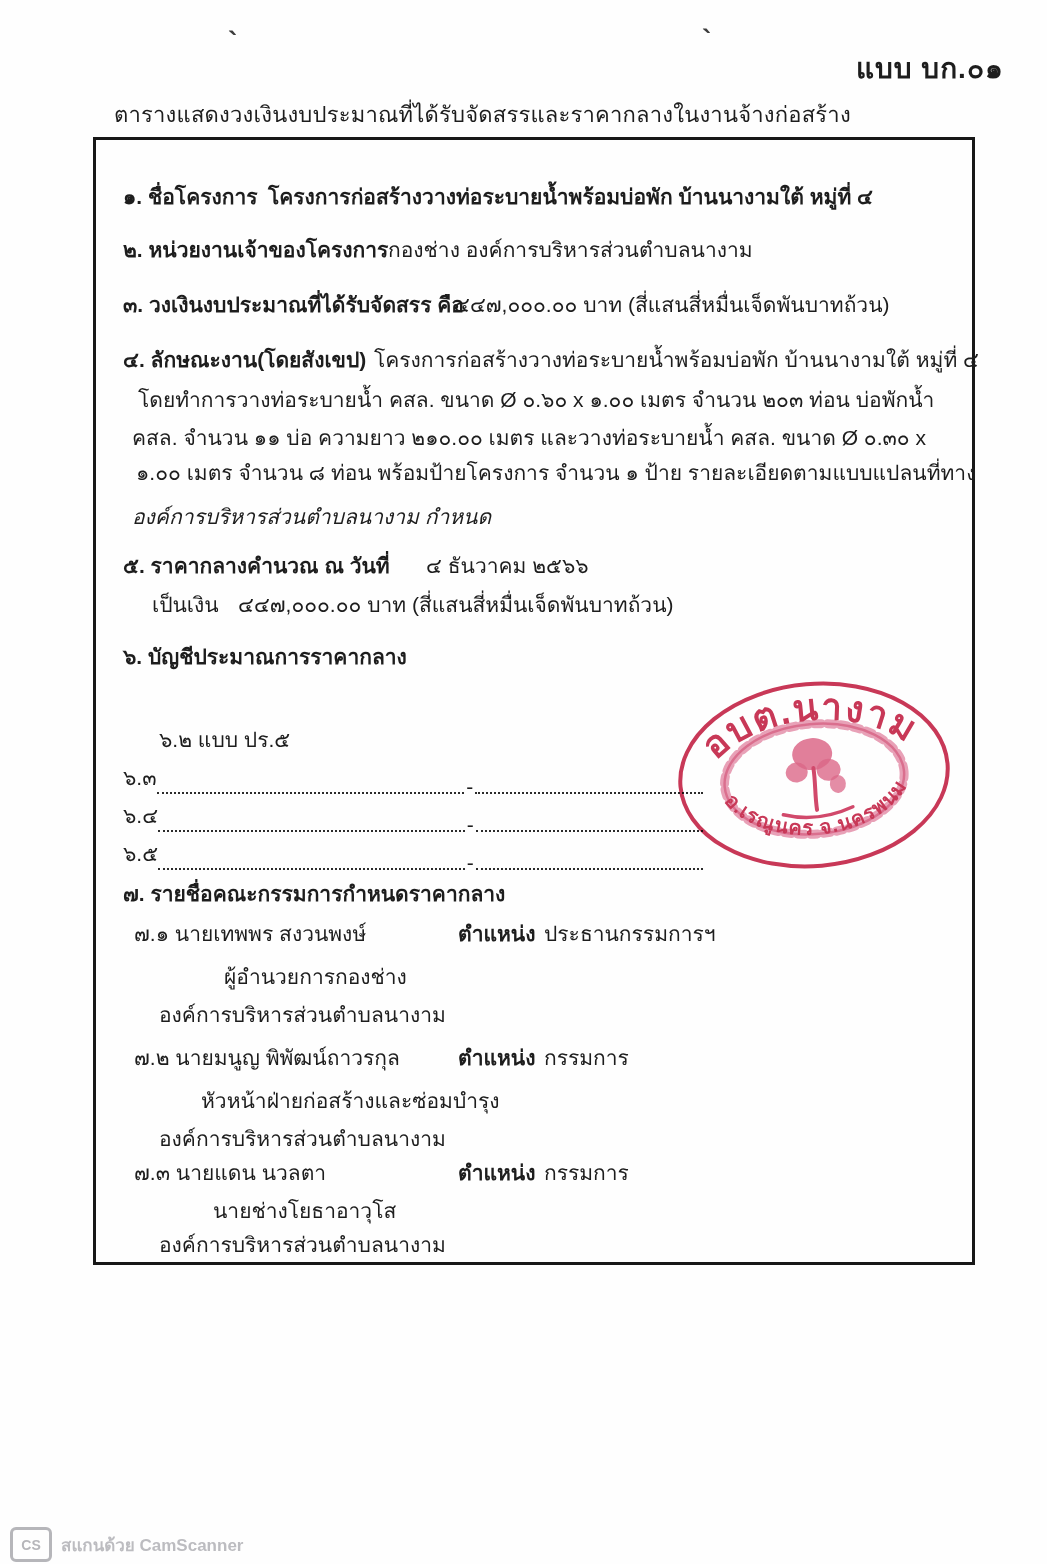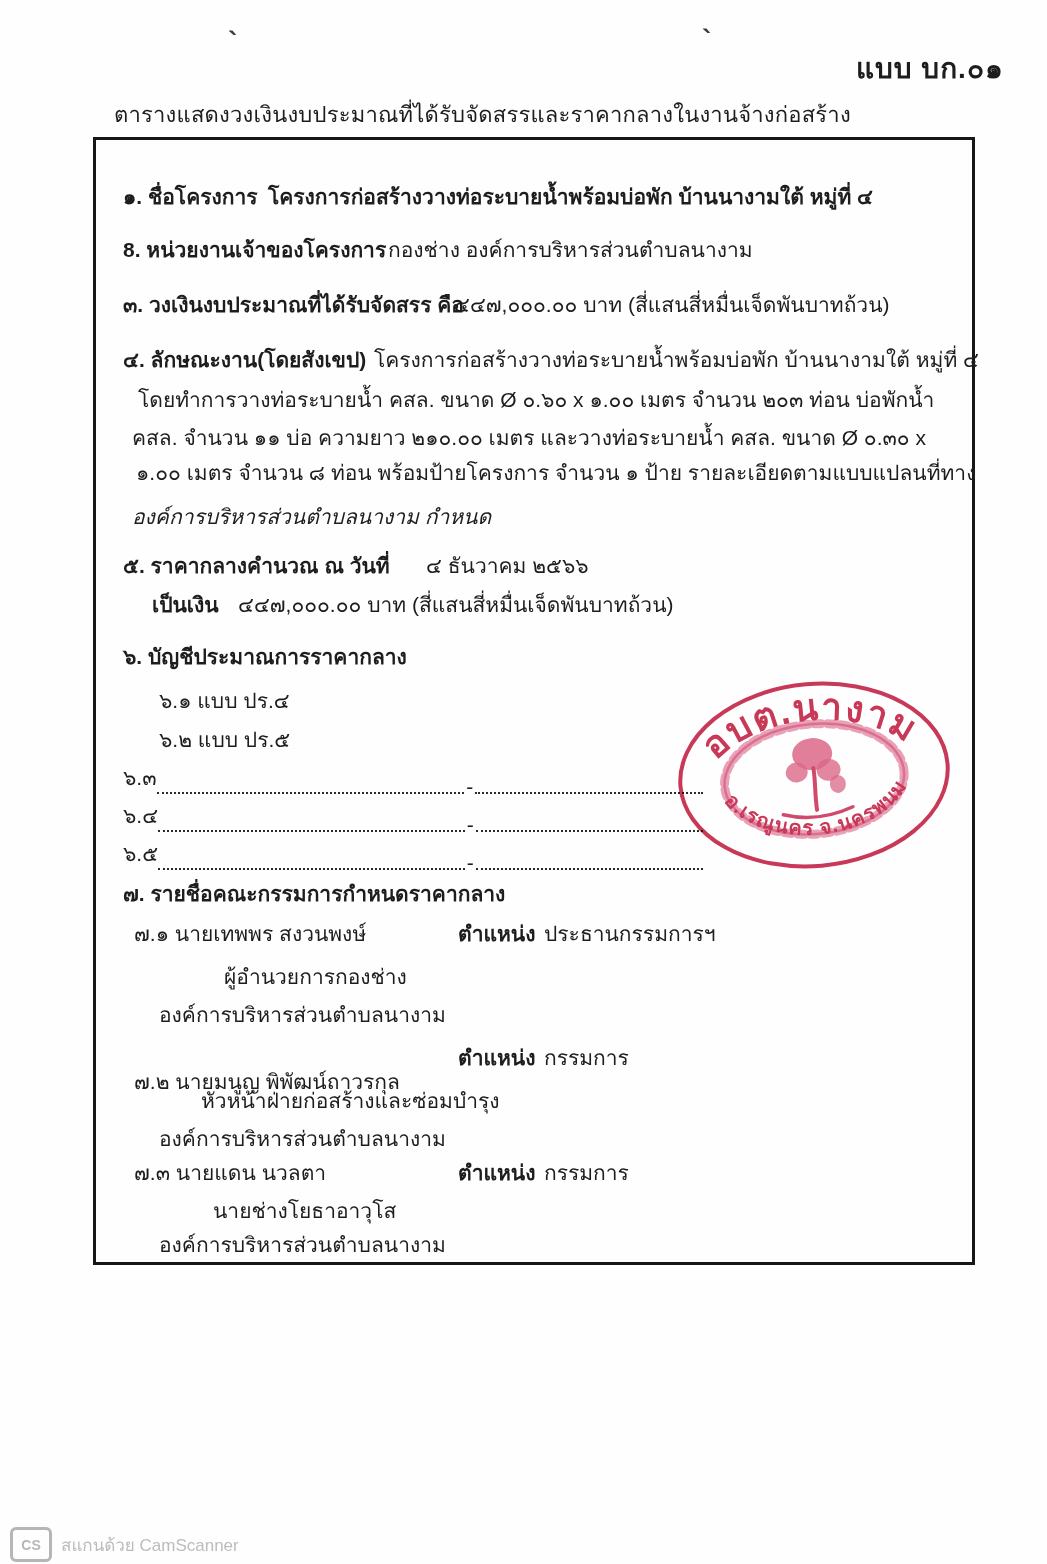--- a/index.html
+++ b/index.html
@@ -20,42 +20,42 @@
   .df1 { flex:1.35; } .df2 { flex:1; }
   .dash { margin:0 2px; line-height:15px; }
   .stamp { position:absolute; left:668px; top:676px; width:292px; height:198px; opacity:.93; mix-blend-mode:multiply; }
   .stray { position:absolute; color:#3c3c3c; font-size:28px; font-weight:700; }
   .scan-footer { position:absolute; left:10px; top:1527px; display:flex; gap:9px; align-items:center; }
   .cs-logo {
     width:36px; height:29px; border:3px solid #b6b6ba; border-radius:6px;
     color:#b6b6ba; font-weight:700; font-size:14px;
     display:flex; align-items:center; justify-content:center;
   }
-  .scan-text { color:#bcbcc0; font-size:17px; }
+  .scan-text { color:#bcbcc0; font-size:17px;font-weight:bold; }
 </style>
 </head>
 <body>
 
 <div class="page">
 
   <span class="stray" style="left:228px; top:26px;">`</span>
   <span class="stray" style="left:702px; top:24px;">`</span>
 
   <div class="form-code">แบบ บก.๐๑</div>
   <div class="doc-title">ตารางแสดงวงเงินงบประมาณที่ได้รับจัดสรรและราคากลางในงานจ้างก่อสร้าง</div>
 
   <div class="main-box">
 
     <div class="l" style="top:40px;">
       <span class="at b" style="left:27px;">๑. ชื่อโครงการ</span>
       <span class="at b" style="left:172px;">โครงการก่อสร้างวางท่อระบายน้ำพร้อมบ่อพัก  บ้านนางามใต้   หมู่ที่  ๔</span>
     </div>
 
     <div class="l" style="top:93px;">
-      <span class="at b" style="left:27px;">8. หน่วยงานเจ้าของโครงการ</span>
+      <span class="at b" style="left:27px;">๒. หน่วยงานเจ้าของโครงการ</span>
       <span class="at" style="left:292px;">กองช่าง  องค์การบริหารส่วนตำบลนางาม</span>
     </div>
 
     <div class="l" style="top:148px;">
       <span class="at b" style="left:27px;">๓. วงเงินงบประมาณที่ได้รับจัดสรร  คือ</span>
       <span class="at" style="left:358px;">๔๔๗,๐๐๐.๐๐  บาท  (สี่แสนสี่หมื่นเจ็ดพันบาทถ้วน)</span>
     </div>
 
     <div class="l" style="top:203px;">
       <span class="at b" style="left:27px;">๔. ลักษณะงาน(โดยสังเขป)</span>
@@ -72,29 +72,26 @@
     </div>
     <div class="l" style="top:360px;font-style:italic;">
       <span class="at" style="left:36px;">องค์การบริหารส่วนตำบลนางาม   กำหนด</span>
     </div>
 
     <div class="l" style="top:409px;">
       <span class="at b" style="left:27px;">๕. ราคากลางคำนวณ  ณ  วันที่</span>
       <span class="at" style="left:330px;">๔ ธันวาคม ๒๕๖๖</span>
     </div>
     <div class="l" style="top:448px;">
-      <span class="at" style="left:56px;font-weight:bold;">เป็นเงิน</span>
+      <span class="at" style="left:56px;">เป็นเงิน</span>
       <span class="at" style="left:142px;">๔๔๗,๐๐๐.๐๐   บาท   (สี่แสนสี่หมื่นเจ็ดพันบาทถ้วน)</span>
     </div>
 
     <div class="l" style="top:500px;">
       <span class="at b" style="left:27px;">๖. บัญชีประมาณการราคากลาง</span>
-    </div>
-    <div class="l" style="top:544px;">
-      <span class="at" style="left:63px;">๖.๑   แบบ  ปร.๔</span>
     </div>
     <div class="l" style="top:583px;">
       <span class="at" style="left:63px;">๖.๒   แบบ  ปร.๕</span>
     </div>
     <div class="dotrow" style="top:621px;">
       <span>๖.๓</span>
       <span class="dotfill df1"></span>
       <span class="dash">-</span>
       <span class="dotfill df2"></span>
     </div>
@@ -121,21 +118,21 @@
       <span class="at" style="left:448px;">ประธานกรรมการฯ</span>
     </div>
     <div class="l" style="top:820px;">
       <span class="at" style="left:128px;">ผู้อำนวยการกองช่าง</span>
     </div>
     <div class="l" style="top:858px;">
       <span class="at" style="left:63px;">องค์การบริหารส่วนตำบลนางาม</span>
     </div>
 
     <div class="l" style="top:901px;">
-      <span class="at" style="left:38px;margin-top:24px;">๗.๒  นายมนูญ  พิพัฒน์ถาวรกุล</span>
+      <span class="at" style="left:38px;">๗.๒  นายมนูญ  พิพัฒน์ถาวรกุล</span>
       <span class="at b" style="left:362px;">ตำแหน่ง</span>
       <span class="at" style="left:448px;">กรรมการ</span>
     </div>
     <div class="l" style="top:944px;">
       <span class="at" style="left:105px;">หัวหน้าฝ่ายก่อสร้างและซ่อมบำรุง</span>
     </div>
     <div class="l" style="top:982px;">
       <span class="at" style="left:63px;">องค์การบริหารส่วนตำบลนางาม</span>
     </div>
 

